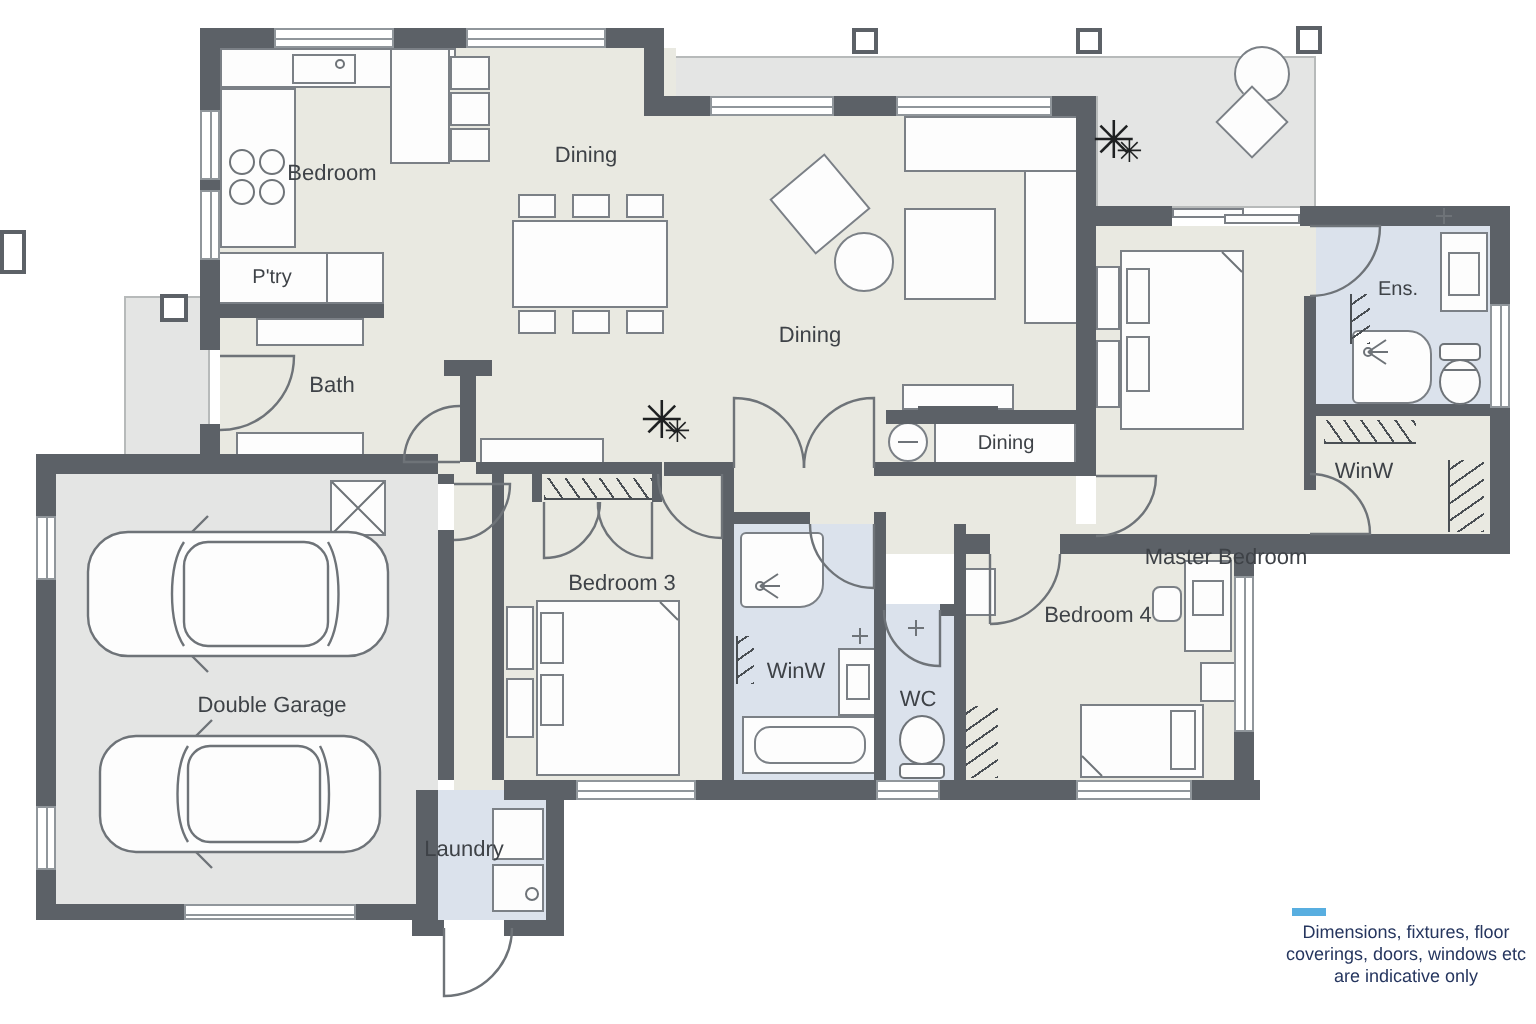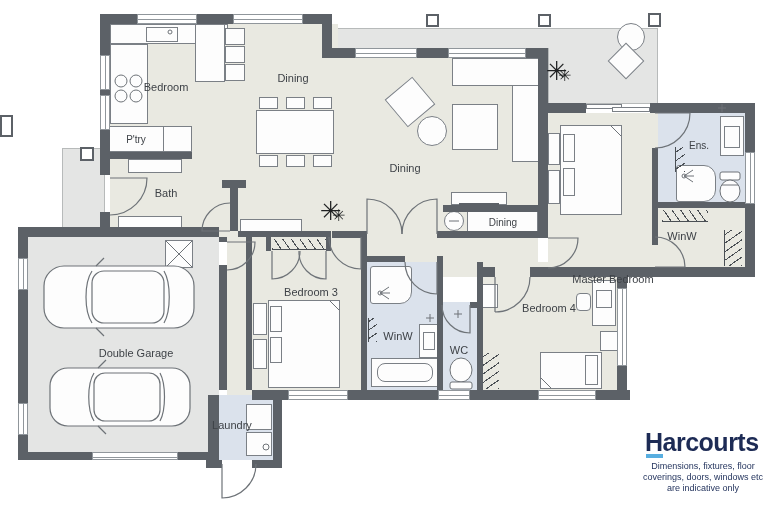--- a/index.html
+++ b/index.html
@@ -271,18 +271,17 @@
   <div class="lbl" style="left:613px;top:243px;margin-top:36px;">Master Bedroom</div>
   <div class="lbl sm" style="left:699px;top:145px;">Ens.</div>
   <div class="lbl" style="left:682px;top:236px;">WinW</div>
   <div class="lbl" style="left:311px;top:292px;">Bedroom 3</div>
   <div class="lbl" style="left:398px;top:336px;">WinW</div>
   <div class="lbl" style="left:459px;top:350px;">WC</div>
   <div class="lbl" style="left:549px;top:308px;">Bedroom 4</div>
   <div class="lbl" style="left:136px;top:353px;">Double Garage</div>
   <div class="lbl" style="left:232px;top:425px;">Laundry</div>
 
-  <div class="brandname" style="left:645px;top:428px;">Harcourts</div>
   <div class="brandbar" style="left:646px;top:454px;width:17px;height:4px;"></div>
   <div class="disc" style="left:618px;top:461px;">Dimensions, fixtures, floor</div>
   <div class="disc" style="left:618px;top:472px;">coverings, doors, windows etc</div>
   <div class="disc" style="left:618px;top:483px;">are indicative only</div>
 </div>
 
 </body></html>

